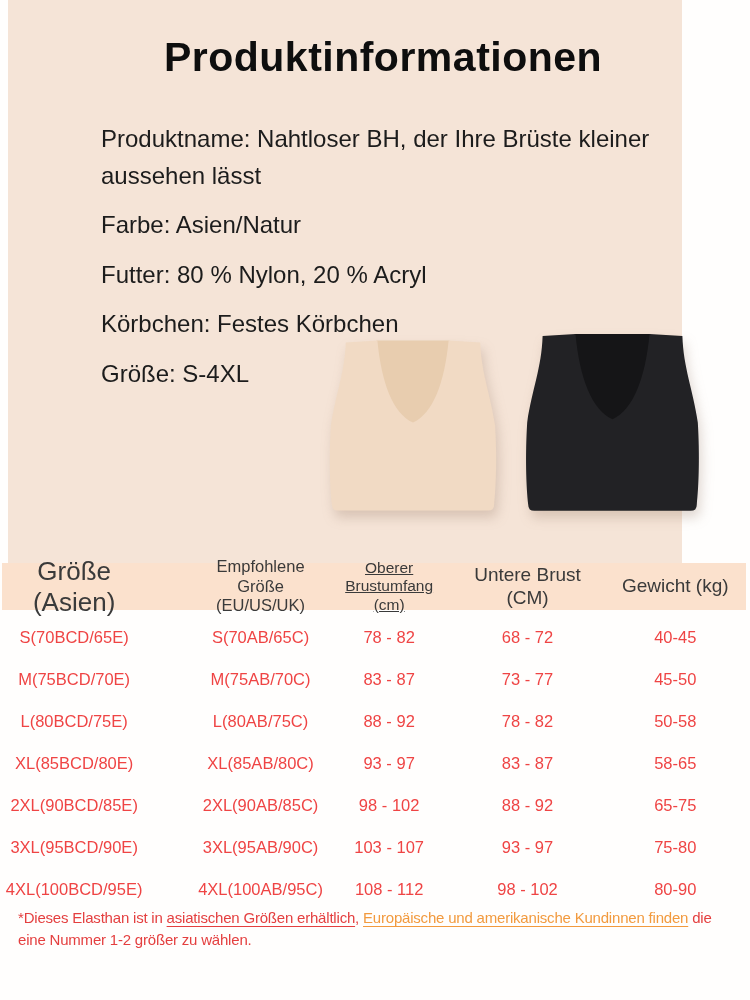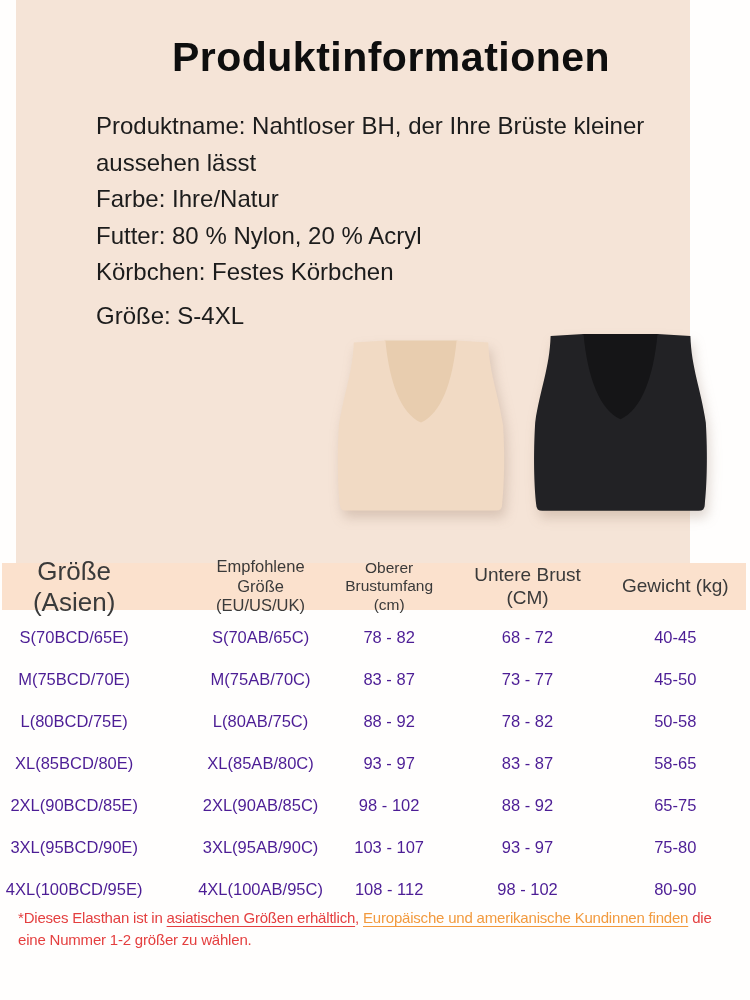--- a/index.html
+++ b/index.html
@@ -3,53 +3,53 @@
 <meta charset="utf-8">
 <style>
   * { margin:0; padding:0; box-sizing:border-box; }
   html,body { width:750px; }
   body { font-family:"Liberation Sans", sans-serif; }
   .page {
     position:relative; width:750px; height:1000px;
     background:var(--table-bg,#fff); overflow:hidden;
   }
   .top-section {
-    position:absolute; left:16px; top:0; width:674px; height:563px;
+    position:absolute; left:8px; top:0; width:674px; height:563px;
     background:var(--page-bg,#f5e4d7);
   }
   .page-title {
     position:absolute; top:34px; left:0; width:750px;
     text-align:center; font-size:41px; font-weight:bold; color:#0e0e0e;
     letter-spacing:0.5px;
   }
   .product-details {
     position:absolute; top:108px; left:80px; width:600px;
     font-size:24px; line-height:36.5px; color:#1c1c1c;
   }
-  .product-details p { margin:0; }
+  .product-details p { margin:13px; }
   .product-details p.gap { margin-top:7px; }
   .bra { position:absolute; filter:drop-shadow(3px 7px 6px rgba(130,100,80,0.25)); }
   .bra-nude  { left:316px; top:337px; width:178px; height:181px; }
   .bra-black { left:509px; top:332px; width:191px; height:185px; }
 
   .size-table-header {
     position:absolute; left:2px; top:563px; width:744px; height:47px;
     background:var(--header-band,#fbe1cd);
     display:flex; align-items:center; color:#3a3a3a;
   }
   .hcell { text-align:center; line-height:1.18; }
   .size-table-body {
     position:absolute; left:2px; top:617px; width:744px; height:293px;
     display:flex; flex-direction:column;
   }
   .trow { flex:1; display:flex; align-items:center; }
-  .tcell { text-align:center; font-size:16.5px; color:#4c1d95; }
+  .tcell { text-align:center; font-size:16.5px; color:#ef4444; }
   .c0 { width:20.7%; } .c1 { width:19.3%;margin-left:47px; } .c2 { width:17.6%; }
   .c3 { width:22.1%; } .c4 { width:20.3%; }
-  .hf0 { font-size:26px; } .hf1 { font-size:16.5px; } .hf2 { font-size:15.5px; }
+  .hf0 { font-size:26px; } .hf1 { font-size:16.5px; } .hf2 { font-size:15.5px;text-decoration:underline; }
   .hf3 { font-size:19px; }   .hf4 { font-size:19px; }
 
   .footnotes {
     position:absolute; left:18px; top:907px; width:730px;
     font-size:15px; letter-spacing:-0.2px; line-height:21.8px;
     color:var(--red,#e43f3f);
   }
   .footnotes p { white-space:nowrap; }
   .red { color:var(--red,#e43f3f); }
   .orange { color:var(--orange,#f29a3e); }
@@ -58,21 +58,21 @@
 </head>
 <body>
 
 <div class="page">
 
   <div class="top-section">
     <h1 class="page-title">Produktinformationen</h1>
 
     <div class="product-details">
       <p>Produktname: Nahtloser BH, der Ihre Brüste kleiner aussehen lässt</p>
-      <p>Farbe: Ihre/Natur</p>
+      <p>Farbe: Asien/Natur</p>
       <p>Futter: 80 % Nylon, 20 % Acryl</p>
       <p>Körbchen: Festes Körbchen</p>
       <p class="gap">Größe: S-4XL</p>
     </div>
 
     <svg class="bra bra-nude" viewBox="0 0 180 180" aria-hidden="true">
       <path d="M53,2 L127,2 C124,45 110,80 90,88 C70,80 56,45 53,2 Z" fill="#e8cdaf"></path>
       <path d="M22,4 L54,2 C58,45 70,76 90,85 C110,76 122,45 126,2 L158,4
                C159,35 168,55 173,88 C175,120 174,150 172,168
                Q172,174 166,174 L14,174 Q8,174 8,168

